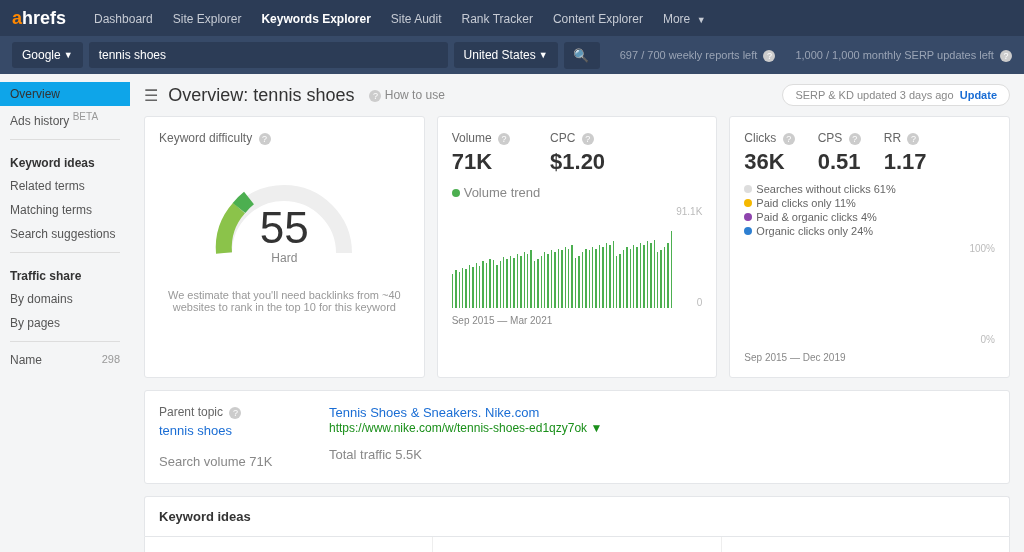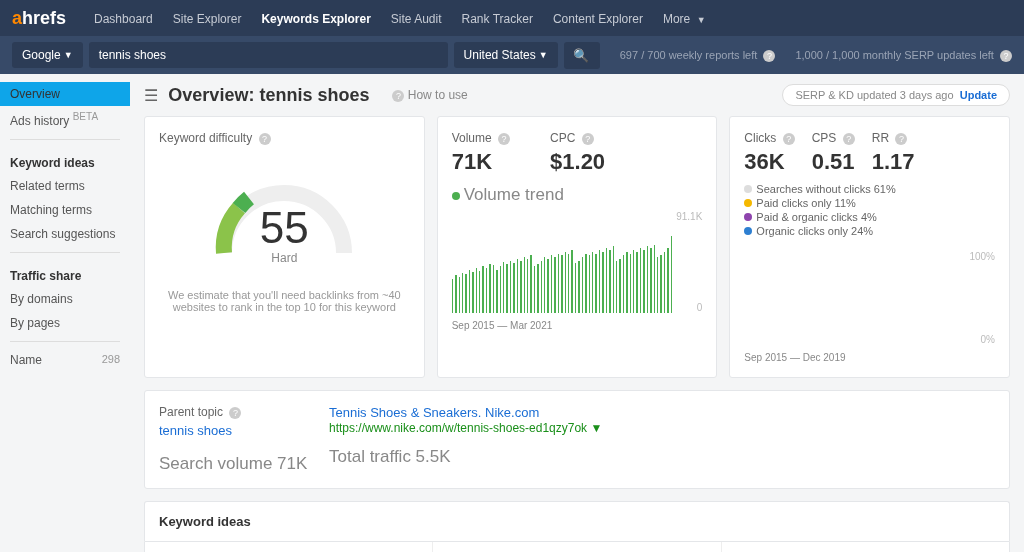--- a/index.html
+++ b/index.html
@@ -16,43 +16,43 @@
 .layout{display:flex}
 .sidebar{width:130px;padding:8px 0;font-size:12px}
 .sidebar .item{padding:5px 10px;color:#555;cursor:pointer}
 .sidebar .item.active{background:#0ea5e9;color:#333}
 .sidebar .heading{padding:10px 10px 4px;font-weight:bold;color:#333;font-size:12px}
 .sidebar .sep{border-top:1px solid #ddd;margin:6px 10px}
 .beta{font-size:10px;color:#999;vertical-align:super}
 .main{flex:1;padding:10px 14px}
 .page-head{display:flex;align-items:center;margin-bottom:10px}
 .ham{font-size:16px;margin-right:10px;color:#666}
-.page-title{font-size:18px;font-weight:bold;margin-right:20px}
+.page-title{font-size:18px;font-weight:normal;margin-right:12px}
 .howto{color:#888;font-size:12px}
 .serp-pill{margin-left:auto;background:#fff;border:1px solid #ddd;border-radius:14px;padding:4px 12px;font-size:11px;color:#888}
 .serp-pill .upd{color:#1a6dd4;font-weight:bold}
 .card{background:#fff;border:1px solid #e4e6e9;border-radius:3px;padding:14px;margin-bottom:12px}
 .row3{display:flex;gap:12px}
 .row3 .card{flex:1}
 .label{color:#666;font-size:12px;margin-bottom:4px}
 .q{display:inline-block;width:12px;height:12px;border-radius:50%;background:#ccc;color:#fff;font-size:9px;text-align:center;line-height:12px;margin-left:3px}
 .big{font-size:22px;font-weight:bold}
 .kd-wrap{text-align:center;position:relative;height:130px;margin-top:8px}
 .kd-num{font-size:44px;font-weight:300;position:absolute;left:50%;top:50px;transform:translateX(-50%)}
 .kd-hard{position:absolute;left:50%;top:98px;transform:translateX(-50%);color:#888;font-size:12px}
 .kd-note{color:#999;font-size:11px;text-align:center;margin-top:6px}
 .vol-row{display:flex;gap:40px;margin-bottom:10px}
 .legend-dot{display:inline-block;width:8px;height:8px;border-radius:50%;margin-right:4px}
-.small{font-size:17px;color:#888}
+.small{font-size:13px;color:#888}
 .chart{position:relative;height:120px;margin-top:6px}
 .bars{display:flex;align-items:flex-end;gap:2px;height:90px;position:absolute;bottom:18px;left:0;right:30px}
 .bars div{flex:1;background:#4caf50}
 .ylab{position:absolute;right:0;font-size:10px;color:#bbb}
 .xlab{position:absolute;bottom:0;font-size:10px;color:#888}
-.clicks-head{display:flex;gap:17px;margin-bottom:8px}
+.clicks-head{display:flex;gap:23px;margin-bottom:8px}
 .clk-legend div{font-size:11px;color:#666;margin:2px 0}
 .sbars{display:flex;align-items:flex-end;gap:2px;height:80px;position:absolute;bottom:18px;left:0;right:30px}
 .sbars .col{flex:1;display:flex;flex-direction:column-reverse}
 .sbars .b1{background:#2e7fd1}.sbars .b2{background:#8e44ad}.sbars .b3{background:#f5b800}
 .parent-card{display:flex}
 .parent-card .left{width:170px}
 .link{color:#1a6dd4;text-decoration:none}
 .green-link{color:#1a8f1a;font-size:12px}
 .ki-head{background:#fff;border:1px solid #e4e6e9;border-radius:3px 3px 0 0;padding:12px 14px;font-weight:bold;border-bottom:none}
 .ki-body{background:#fff;border:1px solid #e4e6e9;border-radius:0 0 3px 3px;display:flex;border-top:1px solid #e4e6e9}
@@ -224,21 +224,21 @@
               <div class="big">1.17</div>
             </div>
         </div>
         <div class="clk-legend" id="clk-legend">
             <div><span class="legend-dot" style="background:#ddd"></span>Searches without clicks 61%</div>
             <div><span class="legend-dot" style="background:#f5b800"></span>Paid clicks only 11%</div>
             <div><span class="legend-dot" style="background:#8e44ad"></span>Paid &amp; organic clicks 4%</div>
             <div><span class="legend-dot" style="background:#2e7fd1"></span>Organic clicks only 24%</div>
           </div>
         <div class="chart">
-          <span class="ylab" style="top:8px">100%</span>
+          <span class="ylab" style="top:0">100%</span>
           <span class="ylab" style="bottom:18px">0%</span>
           <div class="sbars" id="clk-bars">
               <div class="col">
                 <div class="b1" style="height: 24%;"></div>
                 <div class="b2" style="height: 4%;"></div>
                 <div class="b3" style="height: 11%;"></div>
               </div>
               <div class="col">
                 <div class="b1" style="height: 25%;"></div>
                 <div class="b2" style="height: 4%;"></div>

